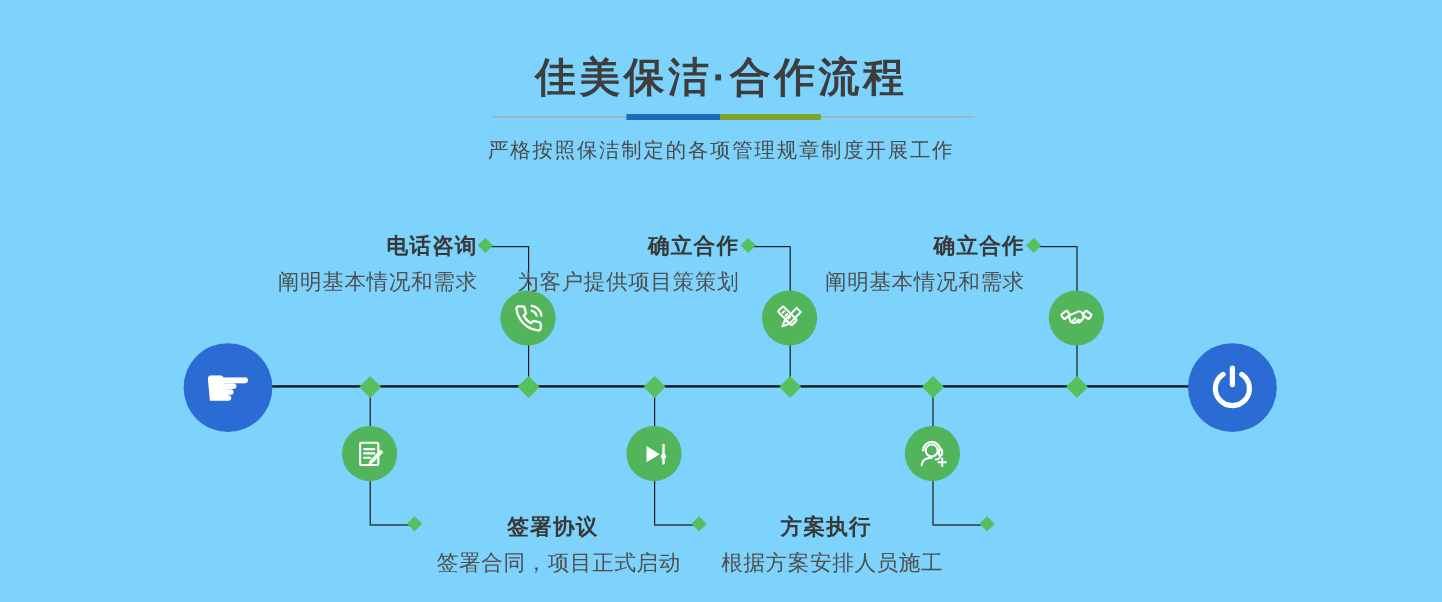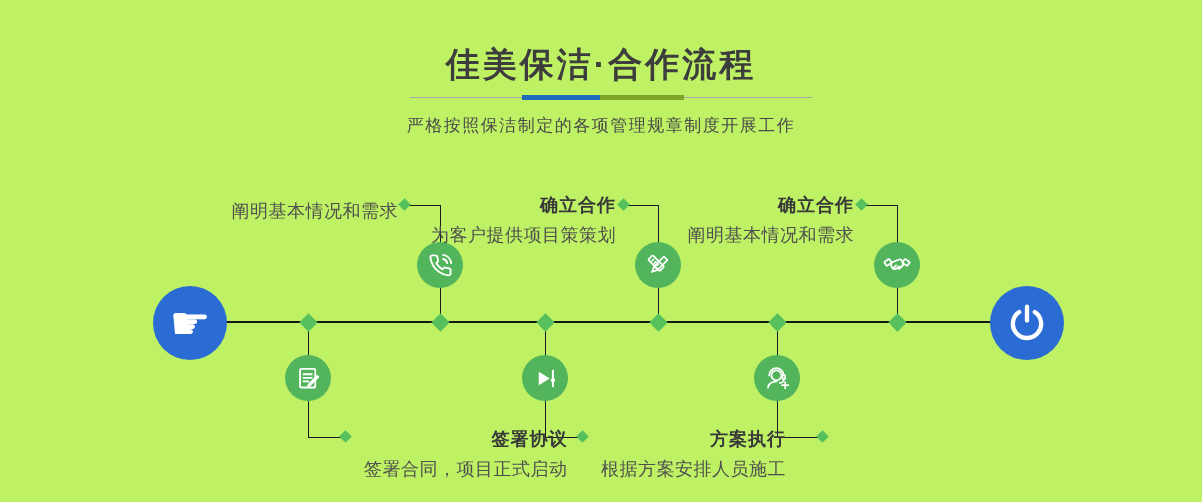--- a/index.html
+++ b/index.html
@@ -1,17 +1,17 @@
 <!DOCTYPE html>
 <html><head>
 <meta charset="utf-8">
 <style>
   html,body{margin:0;padding:0;background:#fff;}
   .canvas{
-    position:relative;width:1202px;height:502px;background:#bef264;overflow:hidden;
+    position:relative;width:1202px;height:502px;background:#7dd3fc;overflow:hidden;
     font-family:"Liberation Sans","DejaVu Sans",sans-serif;
   }
   
   .page-title{
     position:absolute;left:0;right:0;top:42px;margin:0;text-align:center;
     font-size:34px;font-weight:700;color:#3d3d3d;letter-spacing:3px;
   }
   .divider-line{position:absolute;top:97px;left:410px;width:402px;height:1px;background:#a9a9a9;}
   .divider-blue{position:absolute;top:95px;left:522px;width:78px;height:5px;}
   .divider-green{position:absolute;top:95px;left:600px;width:84px;height:5px;}
@@ -30,21 +30,21 @@
     position:absolute;width:46px;height:46px;border-radius:50%;background:#52b55c;
     z-index:2;display:flex;align-items:center;justify-content:center;
   }
   .vline{position:absolute;width:1px;background:#1a1a1a;z-index:1;}
   .hline{position:absolute;height:1px;background:#1a1a1a;z-index:1;}
   .diamond{position:absolute;width:13px;height:13px;background:#55c05c;transform:rotate(45deg);z-index:3;}
   .diamond.small{width:9px;height:9px;}
   
   .step-label{position:absolute;z-index:2;}
   .step-label.top{text-align:right;}
-  .step-label.bottom{text-align:right;}
+  .step-label.bottom{text-align:center;}
   .step-title{font-size:18px;font-weight:700;color:#383838;letter-spacing:1px;}
   .step-desc{font-size:18px;color:#4f4f4f;margin-top:6px;letter-spacing:0.5px;}
   .step-label.bottom .step-desc{margin-left:10px;}
   svg{display:block;}
 </style>
 </head>
 <body>
 
 <div class="canvas">
 
@@ -155,20 +155,21 @@
   <div class="diamond small" style="left:857px;top:200px;"></div>
 
   <div class="hline" style="left:308px;top:437px;width:34px;"></div>
   <div class="hline" style="left:545px;top:437px;width:34px;"></div>
   <div class="hline" style="left:777px;top:437px;width:41px;"></div>
   <div class="diamond small" style="left:341px;top:432px;"></div>
   <div class="diamond small" style="left:578px;top:432px;"></div>
   <div class="diamond small" style="left:818px;top:432px;"></div>
 
   <div class="step-label top" style="right:804px;top:193px;">
+    <div class="step-title">电话咨询</div>
     <div class="step-desc">阐明基本情况和需求</div>
   </div>
   <div class="step-label top" style="right:586px;top:193px;">
     <div class="step-title">确立合作</div>
     <div class="step-desc">为客户提供项目策策划</div>
   </div>
   <div class="step-label top" style="right:348px;top:193px;margin-left:38px;">
     <div class="step-title">确立合作</div>
     <div class="step-desc">阐明基本情况和需求</div>
   </div>

